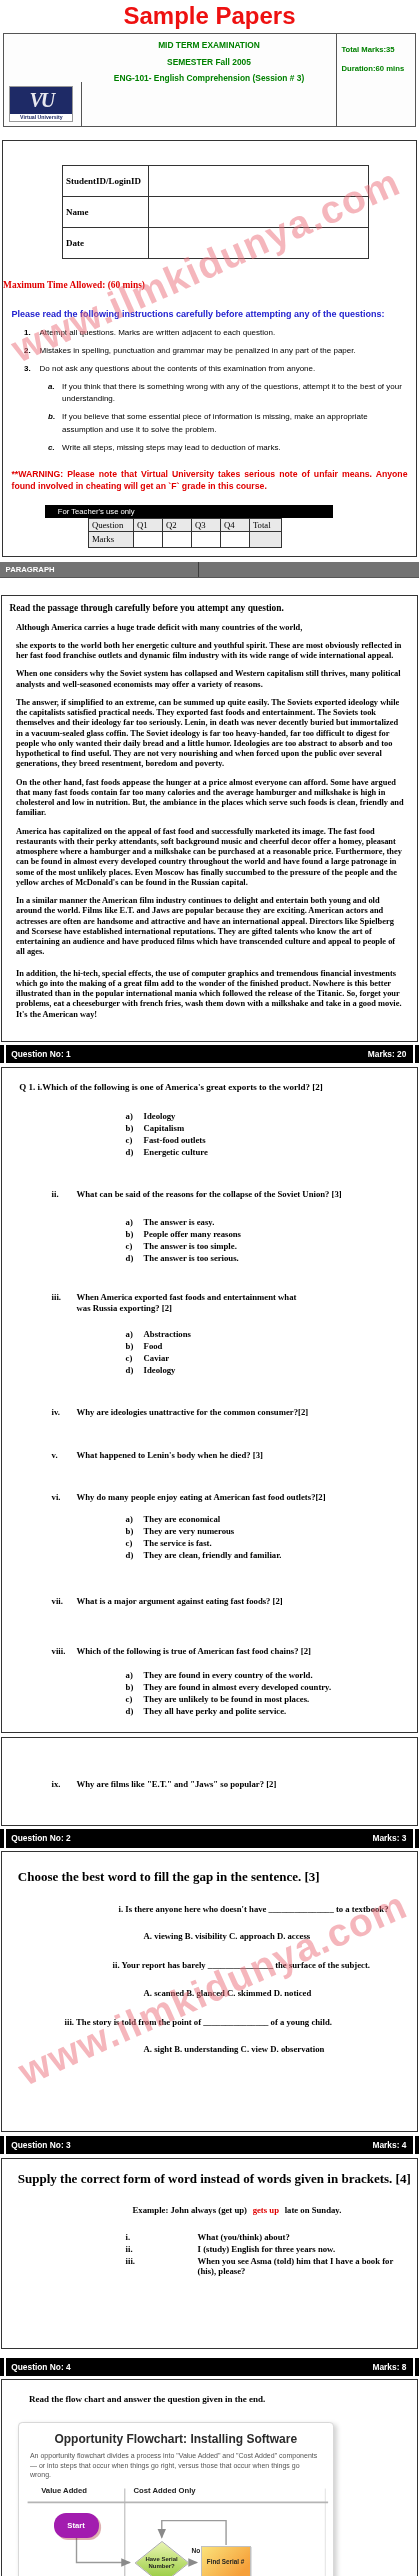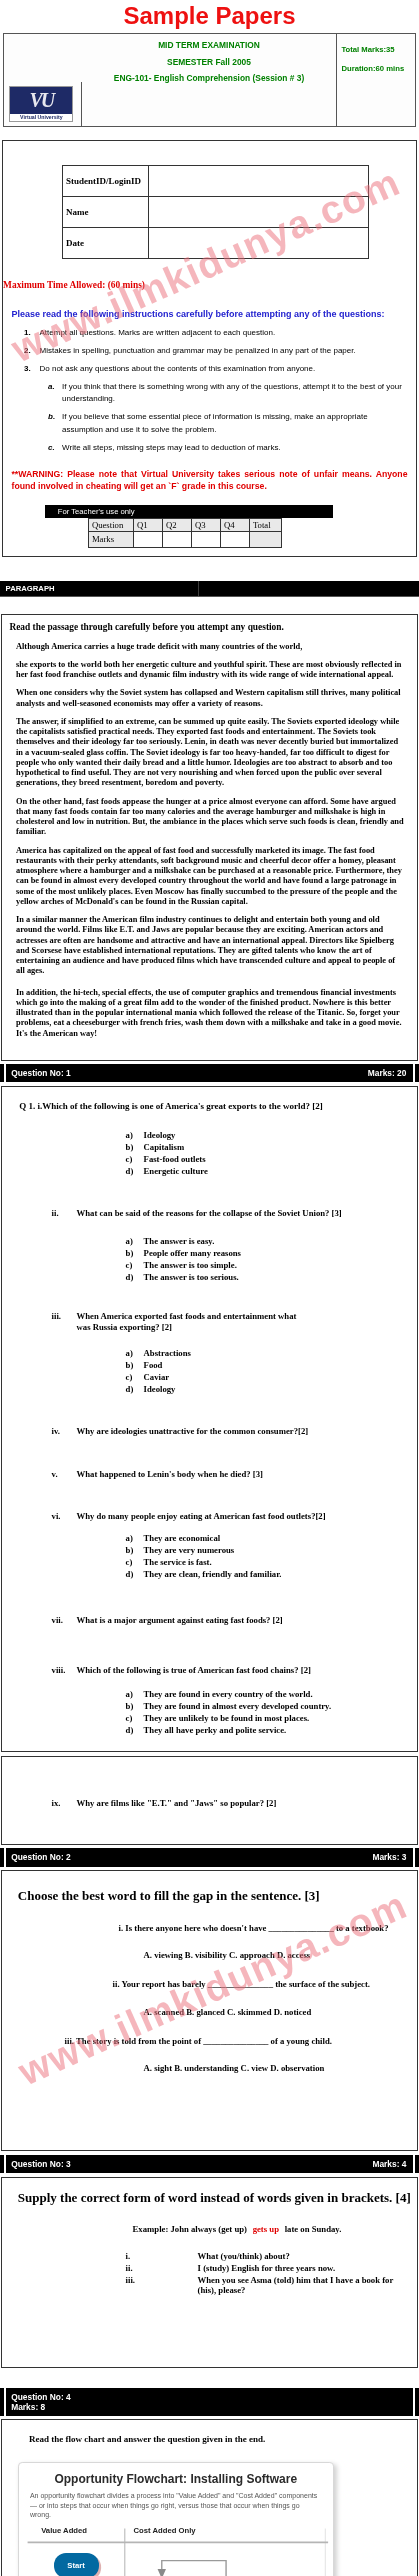--- a/index.html
+++ b/index.html
@@ -48,22 +48,22 @@
   .teacher-bar { background:#000; color:#fff; font-family:"Liberation Sans", sans-serif;
     font-size:7.7px; width:288px; margin-left:42px; padding:2.1px 0 2.1px 12.6px; }
   .marks-table { border-collapse:collapse; margin-left:85px; font-size:8.7px; }
   .marks-table td { border:0.7px solid #333; text-align:left; padding:0.7px 2.8px; }
   .mt-h td { height:12.6px; background:#e9e9e9; }
   .mt-r td { height:16px; }
   .c-q { width:45px; } .c-n { width:29px; } .c-t { width:32px; }
   .shade { background:#e9e9e9; }
 
   
-  .paragraph-bar { position:relative; background:#000000; color:#fff; font-family:"Liberation Sans", sans-serif;
-    font-weight:bold; font-size:7.7px; padding:2.8px 5.6px; margin-top:24px; border-bottom:1.4px solid #555; }
+  .paragraph-bar { position:relative; background:#737373; color:#fff; font-family:"Liberation Sans", sans-serif;
+    font-weight:bold; font-size:7.7px; padding:2.8px 5.6px; margin-top:5px; border-bottom:1.4px solid #555; }
   .paragraph-divider { position:absolute; left:198px; top:0; bottom:0; width:1.4px; background:#3c3c3c; }
   .qbanner { position:relative; display:flex; justify-content:space-between; background:#000; color:#fff;
     font-family:"Liberation Sans", sans-serif; font-weight:bold; font-size:8.4px; padding:4.2px 12.6px 4.2px 11.2px;
     margin:3.5px 0; }
   .qbanner::before { content:""; position:absolute; left:4.2px; top:0; bottom:0; width:2.1px; background:#fff; }
   .qbanner::after  { content:""; position:absolute; right:4.2px; top:0; bottom:0; width:2.1px; background:#fff; }
 
   
   .passage-box { border:1.4px solid #333; margin:17px 1.4px 0 1.4px; padding:5.6px 4.2px 12.6px 5.6px; }
   .passage-heading { font-size:9.4px; font-weight:bold; margin:1.4px 0 9.8px 1.4px; }
@@ -100,21 +100,21 @@
     border:0.7px solid #d8d8d8; border-radius:4.2px; box-shadow:2.1px 2.1px 4.9px rgba(0,0,0,0.18);
     font-family:"Liberation Sans", sans-serif; font-weight:normal; }
   .fc-title { text-align:center; font-weight:bold; font-size:12px; color:#2b2b2b; }
   .fc-desc { font-size:7px; color:#555; margin:4.9px 11.2px 4.2px 11.2px; line-height:1.4; }
   .fc-chart { position:relative; height:329px; margin-left:2.8px; }
   .fc-chart svg { position:absolute; left:0; top:0; }
   .fc-colhead { position:absolute; top:1.4px; font-weight:bold; font-size:7.7px; color:#222; }
   .fc-box { position:absolute; background:linear-gradient(135deg,#fbe27a 0%,#f6a03a 85%);
     border:0.7px solid #c0c0c0; box-shadow:1px 1px 0 #e0e0e0; display:flex; align-items:center;
     justify-content:center; text-align:center; font-weight:bold; font-size:6.3px; color:#222; line-height:1.2; }
-  .fc-pill { position:absolute; background:#0369a1; border-radius:12px; color:#fff; display:flex;
+  .fc-pill { position:absolute; background:#a21caf; border-radius:12px; color:#fff; display:flex;
     align-items:center; justify-content:center; font-weight:bold; font-size:7.7px;
     box-shadow:2.1px 2.1px 0 rgba(160,30,30,0.35); }
   .fc-diamond { position:absolute; display:flex; align-items:center; justify-content:center;
     text-align:center; font-weight:bold; font-size:6px; color:#222; }
   .fc-diamond .dbg { position:absolute; left:50%; top:50%; width:39px; height:39px;
     transform:translate(-50%,-50%) scaleY(0.8) rotate(45deg);
     background:linear-gradient(135deg,#e9f4b2 0%,#97cb3e 90%); border:0.7px solid #a8a8a8; }
   .fc-diamond .dtxt { position:relative; z-index:1; width:41px; line-height:1.15; }
   .fc-edge { position:absolute; font-weight:bold; font-size:6.6px; color:#1c1c1c; }
 </style>
@@ -414,21 +414,21 @@
       <span class="q3l">ii.</span>
       <span>I (study) English for three years now.</span>
     </div>
     <div class="q3row">
       <span class="q3l">iii.</span>
       <span>When you see Asma (told) him that I have a book for (his), please?</span>
     </div>
     <div class="spacer" style="height:62px;"></div>
   </div>
 
-  <div class="qbanner" style="margin-top:20px;flex-direction:column;">
+  <div class="qbanner" style="margin-top:9px;">
     <span>Question No: 4</span>
     <span>Marks: 8</span>
   </div>
 
   <div class="qbox">
     <div class="q4-heading">Read the flow chart and answer the question given in the end.</div>
 
     <div class="fc-panel">
       <div class="fc-title">Opportunity Flowchart: Installing Software</div>
       <div class="fc-desc">An opportunity flowchart divides a process into "Value Added" and "Cost Added" components — or into steps that occur when things go right, versus those that occur when things go wrong.</div>

